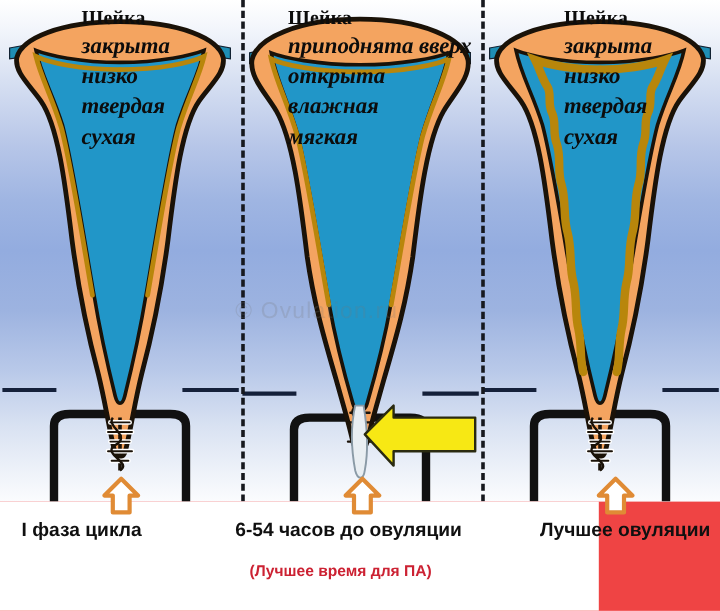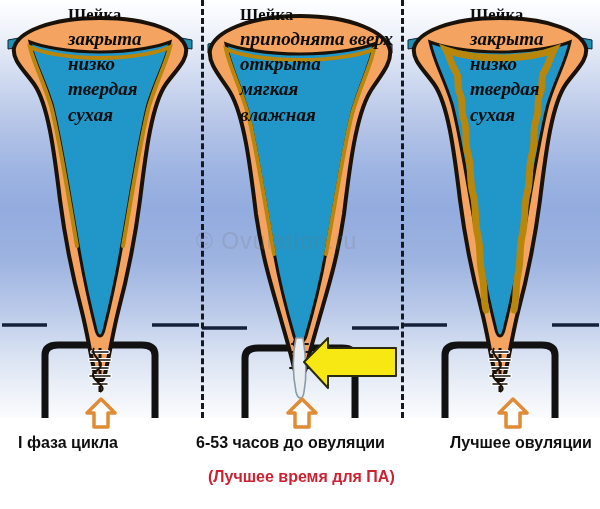--- a/index.html
+++ b/index.html
@@ -58,45 +58,45 @@
   }
   .captionbox .ln{
     font-style:italic;font-size:19px;font-weight:600;
   }
   #cap1{left:68px;}
   #cap2{left:240px;}
   #cap3{left:470px;}
 
   
   #watermark{
-    position:absolute;left:196px;top:228px;
-    font-family:"Liberation Sans", sans-serif;
-    font-size:23px;color:rgba(120,120,120,.22);
+    position:absolute;left:196px;top:249px;
+    font-family:"Liberation Sans", sans-serif;
+    font-size:19px;color:rgba(120,120,120,.22);
     letter-spacing:1px;white-space:nowrap;
     pointer-events:none;
   }
 
   
   #labels{
-    position:absolute;left:0;top:418px;width:600px;height:91px;
+    position:absolute;left:0;top:418px;width:499px;height:91px;
     background:#ffffff;
   }
   .blabel{
     position:absolute;
     font-family:"Liberation Sans", sans-serif;
     font-weight:bold;font-size:16px;color:#101010;
     white-space:nowrap;
   }
   #bl1{left:18px;top:16px;}
   #bl2{left:196px;top:16px;}
   #bl3{left:450px;top:16px;}
   #blred{
     position:absolute;left:208px;top:50px;
     font-family:"Liberation Sans", sans-serif;
-    font-weight:bold;font-size:16px;color:#cc2233;
+    font-weight:bold;font-size:13px;color:#cc2233;
     white-space:nowrap;
   }
   svg{display:block;}
 </style>
 </head>
 <body>
 
 <div id="stage">
 
   <div id="illus">
@@ -218,22 +218,22 @@
       <div class="ln">закрыта</div>
       <div class="ln">низко</div>
       <div class="ln">твердая</div>
       <div class="ln">сухая</div>
     </div>
 
     <div class="captionbox" id="cap2">
       <div class="ttl">Шейка</div>
       <div class="ln">приподнята вверх</div>
       <div class="ln">открыта</div>
+      <div class="ln">влажная</div>
       <div class="ln">мягкая</div>
-      <div class="ln">влажная</div>
     </div>
 
     <div class="captionbox" id="cap3">
       <div class="ttl">Шейка</div>
       <div class="ln">закрыта</div>
       <div class="ln">низко</div>
       <div class="ln">твердая</div>
       <div class="ln">сухая</div>
     </div>
 
@@ -246,18 +246,18 @@
       <path d="M 17,3 L 31,17 L 24,17 L 24,31 L 10,31 L 10,17 L 3,17 Z" fill="#ffffff" stroke="#e08b35" stroke-width="3.5" stroke-linejoin="round"></path>
     </svg>
     <svg style="position:absolute;left:285px;top:-22px;" width="34" height="34" viewBox="0 0 34 34">
       <path d="M 17,3 L 31,17 L 24,17 L 24,31 L 10,31 L 10,17 L 3,17 Z" fill="#ffffff" stroke="#e08b35" stroke-width="3.5" stroke-linejoin="round"></path>
     </svg>
     <svg style="position:absolute;left:496px;top:-22px;" width="34" height="34" viewBox="0 0 34 34">
       <path d="M 17,3 L 31,17 L 24,17 L 24,31 L 10,31 L 10,17 L 3,17 Z" fill="#ffffff" stroke="#e08b35" stroke-width="3.5" stroke-linejoin="round"></path>
     </svg>
 
     <div class="blabel" id="bl1">I фаза цикла</div>
-    <div class="blabel" id="bl2">6-53 часов до овуляции</div>
+    <div class="blabel" id="bl2">6-54 часов до овуляции</div>
     <div class="blabel" id="bl3">Лучшее овуляции</div>
     <div id="blred">(Лучшее время для ПА)</div>
   </div>
 
 </div>
 
 </body></html>

